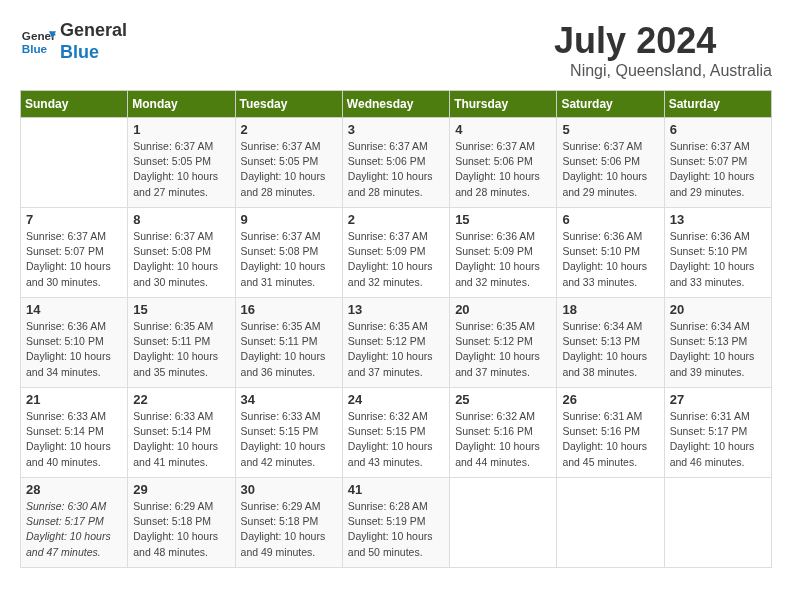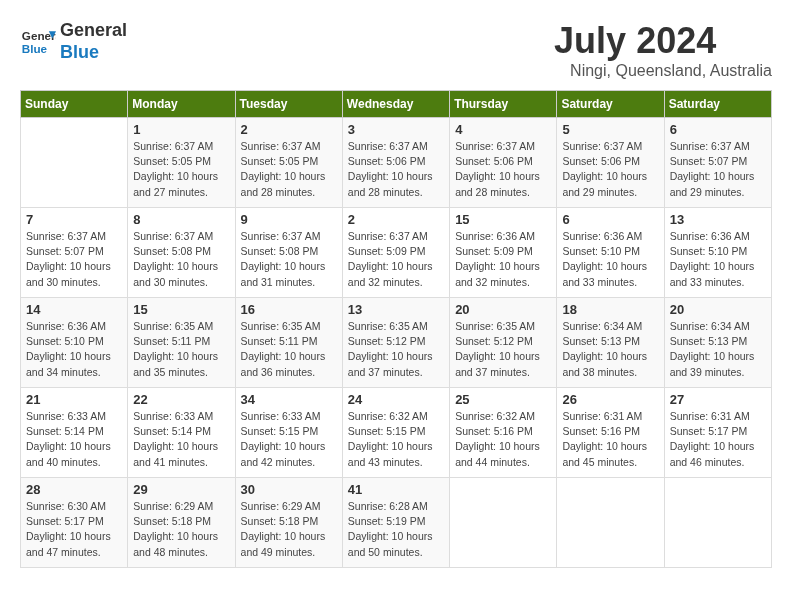--- a/index.html
+++ b/index.html
@@ -324,21 +324,21 @@
           <span class="day-num">27</span>
           <div class="day-info" style="white-space: pre-line;">Sunrise: 6:31 AM
 Sunset: 5:17 PM
 Daylight: 10 hours
 and 46 minutes.</div>
         </td>
       </tr>
       <tr>
         <td>
           <span class="day-num">28</span>
-          <div class="day-info" style="white-space: pre-line;">Sunrise: 6:30 AM
+          <div class="day-info" style="white-space: pre-line; font-style: italic;">Sunrise: 6:30 AM
 Sunset: 5:17 PM
 Daylight: 10 hours
 and 47 minutes.</div>
         </td>
         <td>
           <span class="day-num">29</span>
           <div class="day-info" style="white-space: pre-line;">Sunrise: 6:29 AM
 Sunset: 5:18 PM
 Daylight: 10 hours
 and 48 minutes.</div>

